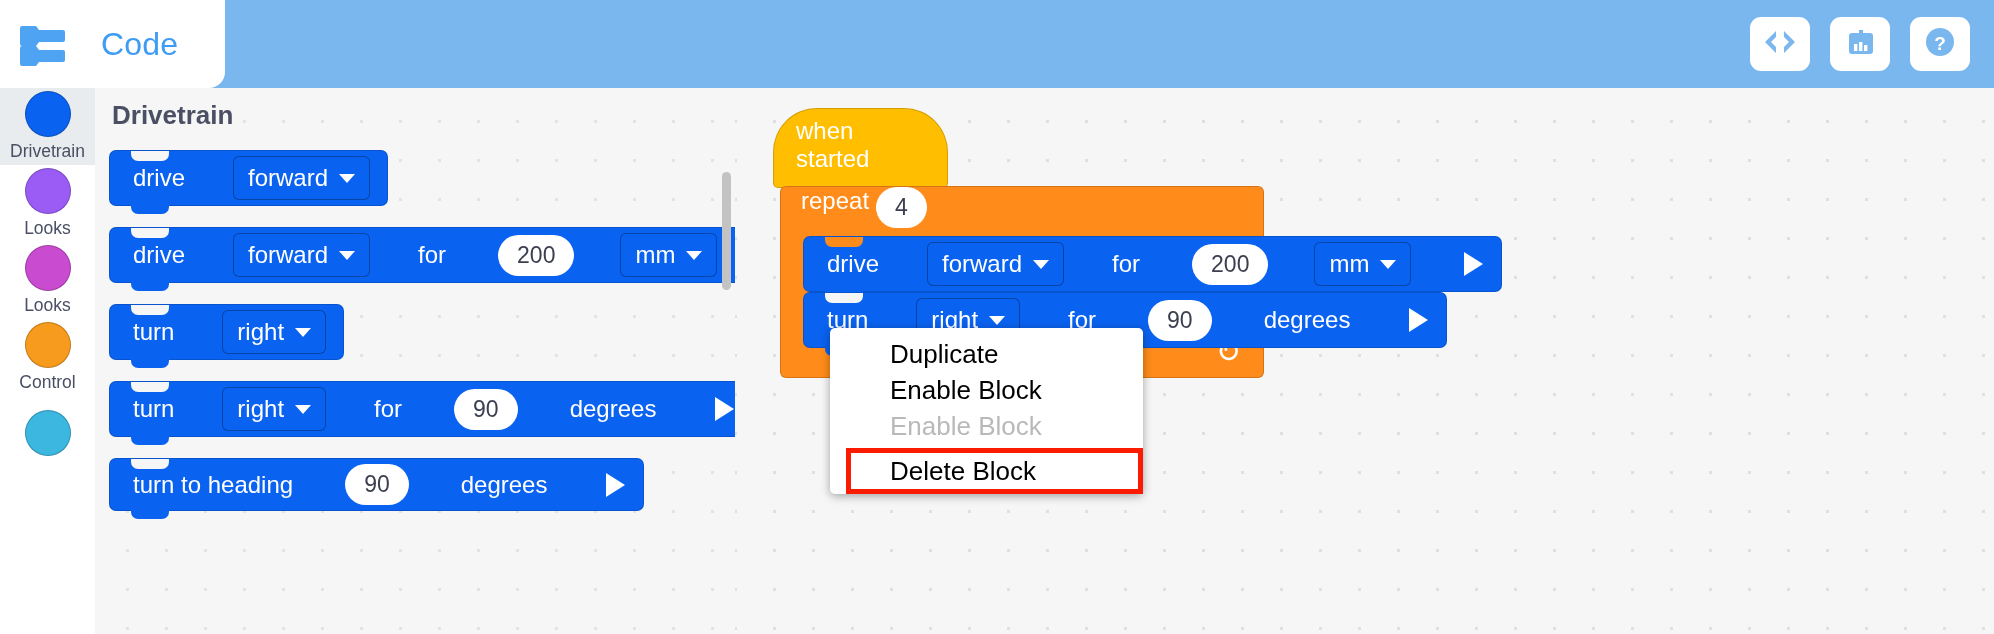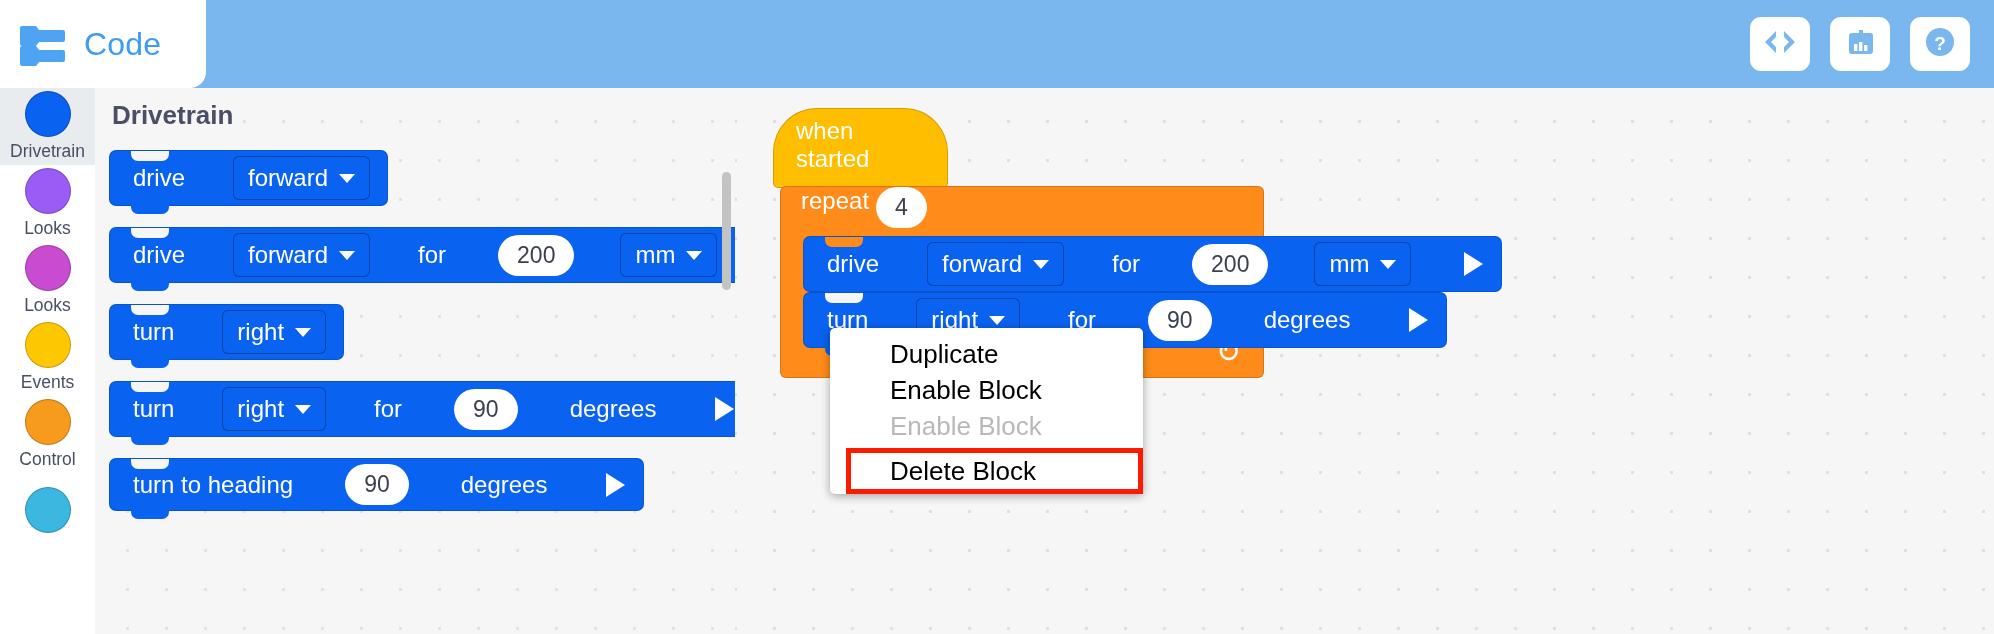--- a/index.html
+++ b/index.html
@@ -12,24 +12,24 @@
   #app { position: relative; width: 1994px; height: 634px; }
 
   
   .header {
     position: absolute; top: 0; left: 0;
     width: 1994px; height: 88px;
     background: #7ab7ef;
   }
   .logo-tab {
     position: absolute; left: 0; top: 0;
-    width: 206px; height: 88px;
+    width: 225px; height: 88px;
     background: #ffffff;
     border-bottom-right-radius: 16px;
-    display: flex; align-items: center; gap: 14px;
+    display: flex; align-items: center; gap: 31px;
     padding-left: 18px;
   }
   .logo-icon { width: 52px; height: 44px; flex: none; }
   .logo-text {
     font-size: 32px; color: #3e9cf4; letter-spacing: .2px;
   }
 
   .hdr-btns {
     position: absolute; right: 24px; top: 17px;
     display: flex; gap: 20px;
@@ -270,24 +270,20 @@
     </div>
     <div class="cat">
       <span class="cat-dot" style="background:#9b5cf6"></span>
       <span class="cat-label">Looks</span>
     </div>
     <div class="cat">
       <span class="cat-dot" style="background:#c84bd0"></span>
       <span class="cat-label">Looks</span>
     </div>
     <div class="cat">
-      <span class="cat-dot" style="background:#fdc800"></span>
-      <span class="cat-label">Events</span>
-    </div>
-    <div class="cat">
       <span class="cat-dot" style="background:#f79b1e"></span>
       <span class="cat-label">Control</span>
     </div>
     <div class="cat">
       <span class="cat-dot" style="background:#3cb7e0"></span>
       <span class="cat-label"></span>
     </div>
   </div>
 
   <div class="palette">

